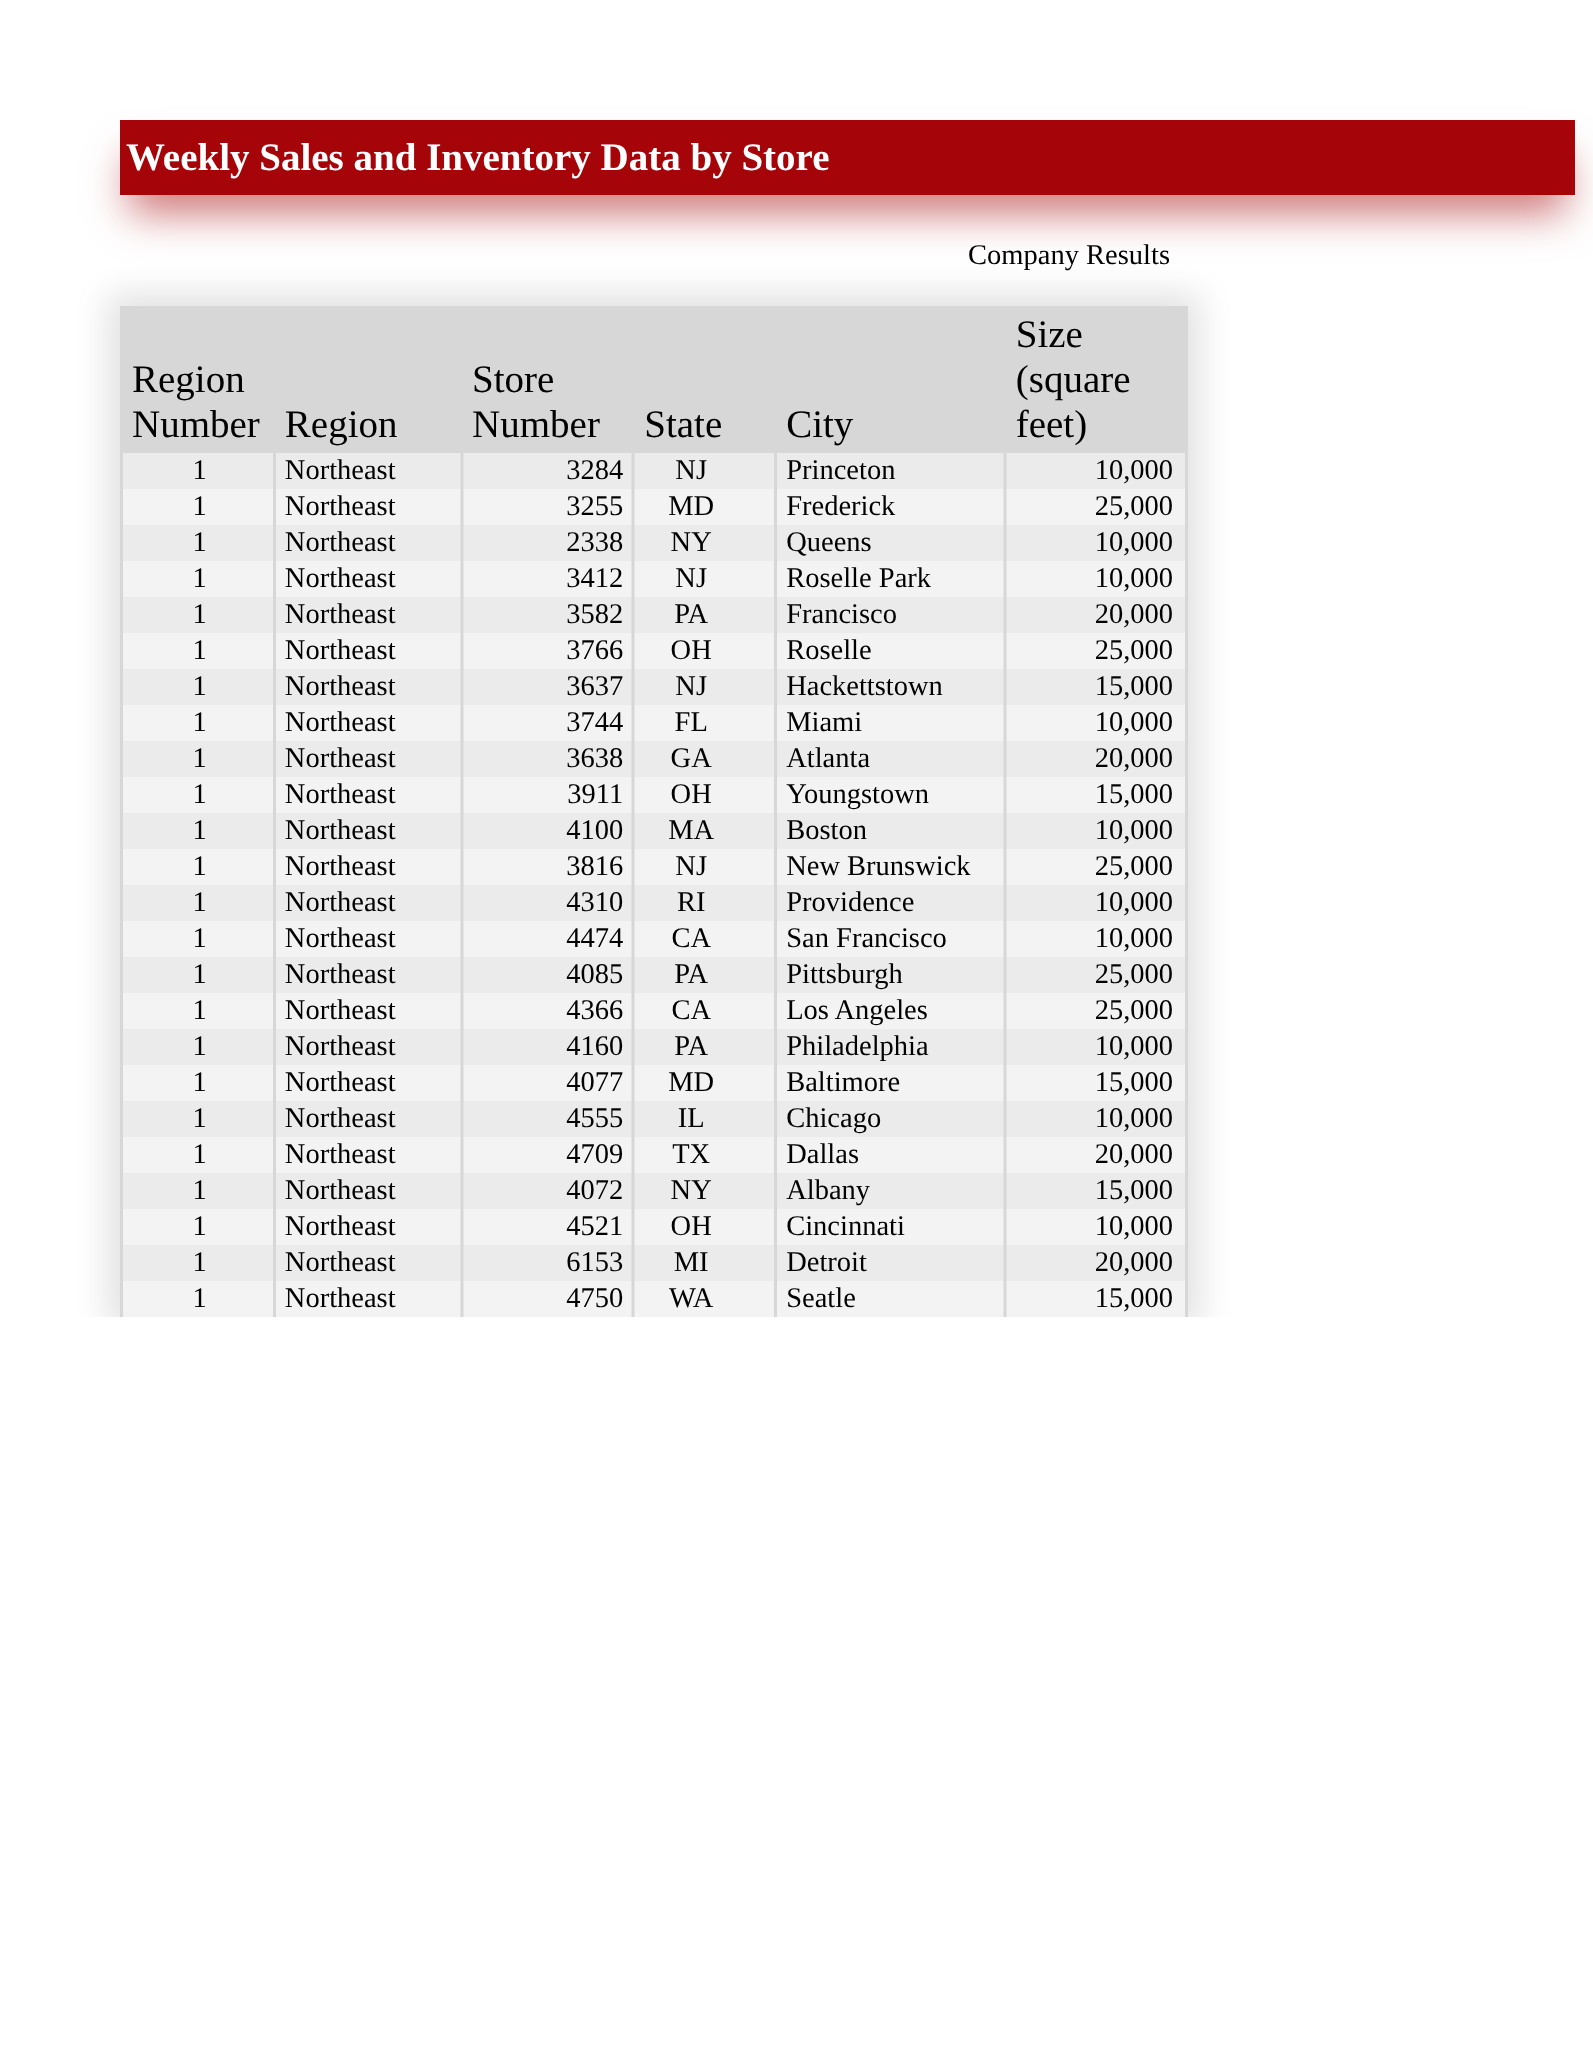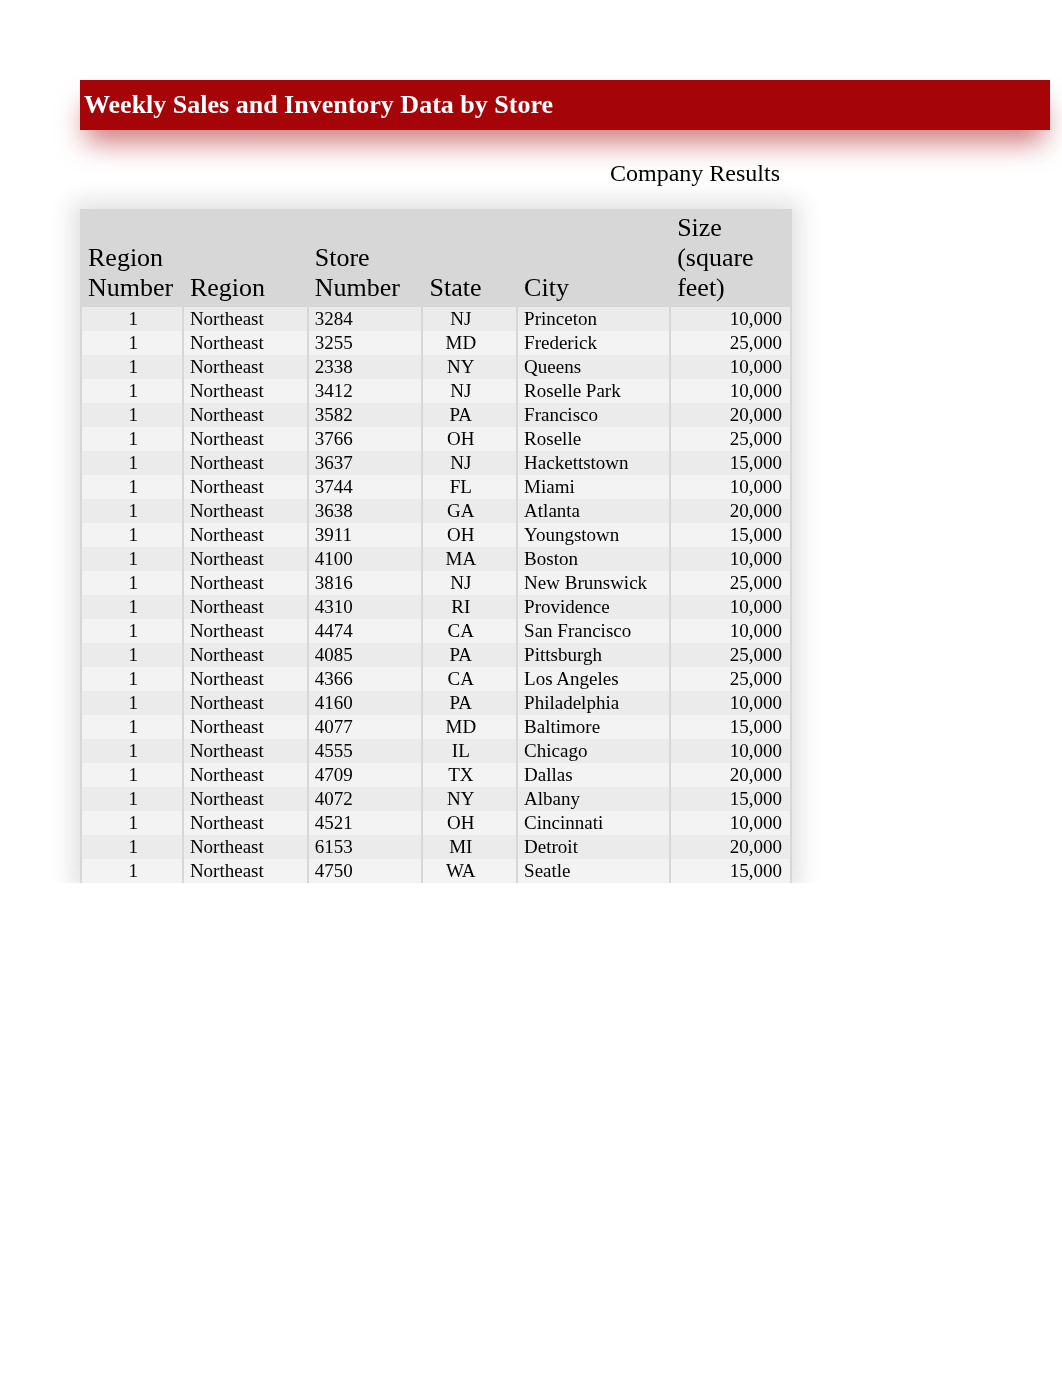--- a/index.html
+++ b/index.html
@@ -18,21 +18,21 @@
     color: #ffffff;
     font-size: 26px;
     padding: 10px 0 10px 4px;
     width: 970px;
     box-shadow: 0 18px 28px -6px rgba(165,5,9,0.55);
     position: relative;
     font-weight: bold;
   }
   .subtitle {
     text-align: right;
-    font-size: 24px;
+    font-size: 19px;
     color: #000000;
     width: 700px;
     margin-top: 30px;
   }
   .table-wrapper {
     margin-top: 22px;
     width: 712px;
     box-shadow: 0 0 22px 8px rgba(0,0,0,0.12);
   }
   table {
@@ -60,21 +60,21 @@
   tbody tr:nth-child(even) td {
     background: #f3f3f3;
   }
   .col-region-num { width: 95px; }
   .col-region { width: 122px; }
   .col-store-num { width: 112px; }
   .col-state { width: 92px; }
   .col-city { width: 150px; }
   .col-size { width: 118px; }
   .num-right { text-align: right; padding-right: 44px; }
-  .store-right { text-align: left; padding-right: 6px; }
+  .store-right { text-align: right; padding-right: 6px; }
   .state-center { text-align: center; padding-right: 24px; margin-top: 44px; }
   .size-right { text-align: right; }
   .line2 { display: block; }
 </style>
 </head>
 <body>
 
 <div class="title-bar">
   <span>Weekly Sales and Inventory Data by Store</span>
 </div>

